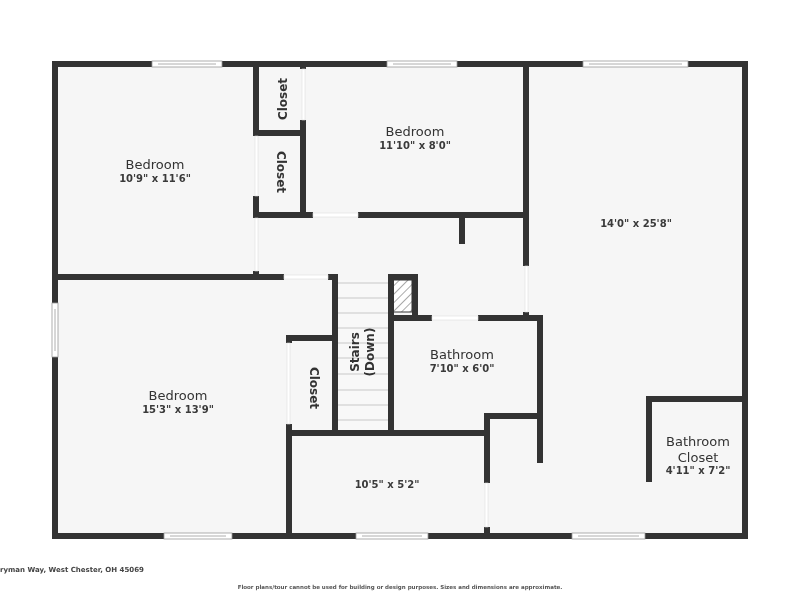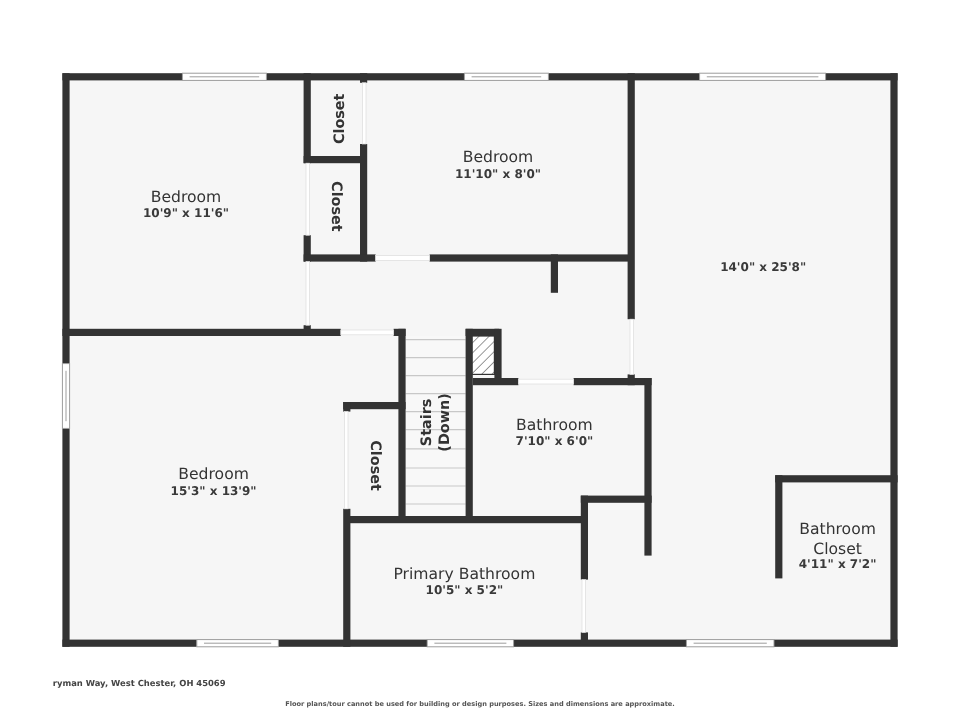--- a/index.html
+++ b/index.html
@@ -2,21 +2,21 @@
 <html><head>
 <meta charset="utf-8">
 <style>
   html, body { margin:0; padding:0; background:#ffffff; }
   body { width:800px; height:600px; position:relative; overflow:hidden; font-family:"DejaVu Sans", sans-serif; }
   #plan { position:absolute; left:0; top:0; width:800px; height:600px; }
   .label { position:absolute; text-align:center; color:#333333; transform:translate(-50%,-50%); white-space:nowrap; line-height:1.2; }
   .room-name { font-size:13px; font-weight:normal; display:block; }
   .room-dim { font-size:10px; font-weight:bold; display:block; color:#3a3a3a; }
   .vlabel { position:absolute; color:#333333; font-size:12px; font-weight:bold; white-space:nowrap; text-align:center; line-height:1.25; }
-  .footer-addr { position:absolute; left:0; top:566px; font-size:7px; font-weight:bold; color:#444444;padding-left:44px; }
+  .footer-addr { position:absolute; left:0; top:566px; font-size:7px; font-weight:bold; color:#444444; }
   .footer-disc { position:absolute; left:400px; top:584px; transform:translateX(-50%); font-size:5.5px; font-weight:bold; color:#555555; white-space:nowrap; }
 </style>
 </head>
 <body>
 
 <svg id="plan" viewBox="0 0 800 600" xmlns="http://www.w3.org/2000/svg">
   <defs>
     <pattern id="hatch" width="6" height="6" patternUnits="userSpaceOnUse" patternTransform="rotate(45)">
       <rect width="6" height="6" fill="#ffffff"></rect>
       <line x1="0" y1="0" x2="0" y2="6" stroke="#555555" stroke-width="1"></line>
@@ -151,21 +151,20 @@
   <span class="room-name">Bedroom</span>
   <span class="room-dim">15'3" x 13'9"</span>
 </div>
 
 <div class="label" style="left:462px; top:361px;">
   <span class="room-name">Bathroom</span>
   <span class="room-dim">7'10" x 6'0"</span>
 </div>
 
 <div class="label" style="left:387px; top:485px;">
-  <span class="room-name">Primary Bathroom</span>
   <span class="room-dim">10'5" x 5'2"</span>
 </div>
 
 <div class="label" style="left:698px; top:456px;">
   <span class="room-name">Bathroom</span>
   <span class="room-name">Closet</span>
   <span class="room-dim">4'11" x 7'2"</span>
 </div>
 
 <div class="vlabel" style="left:283px; top:99px; transform:translate(-50%,-50%) rotate(-90deg);">Closet</div>

